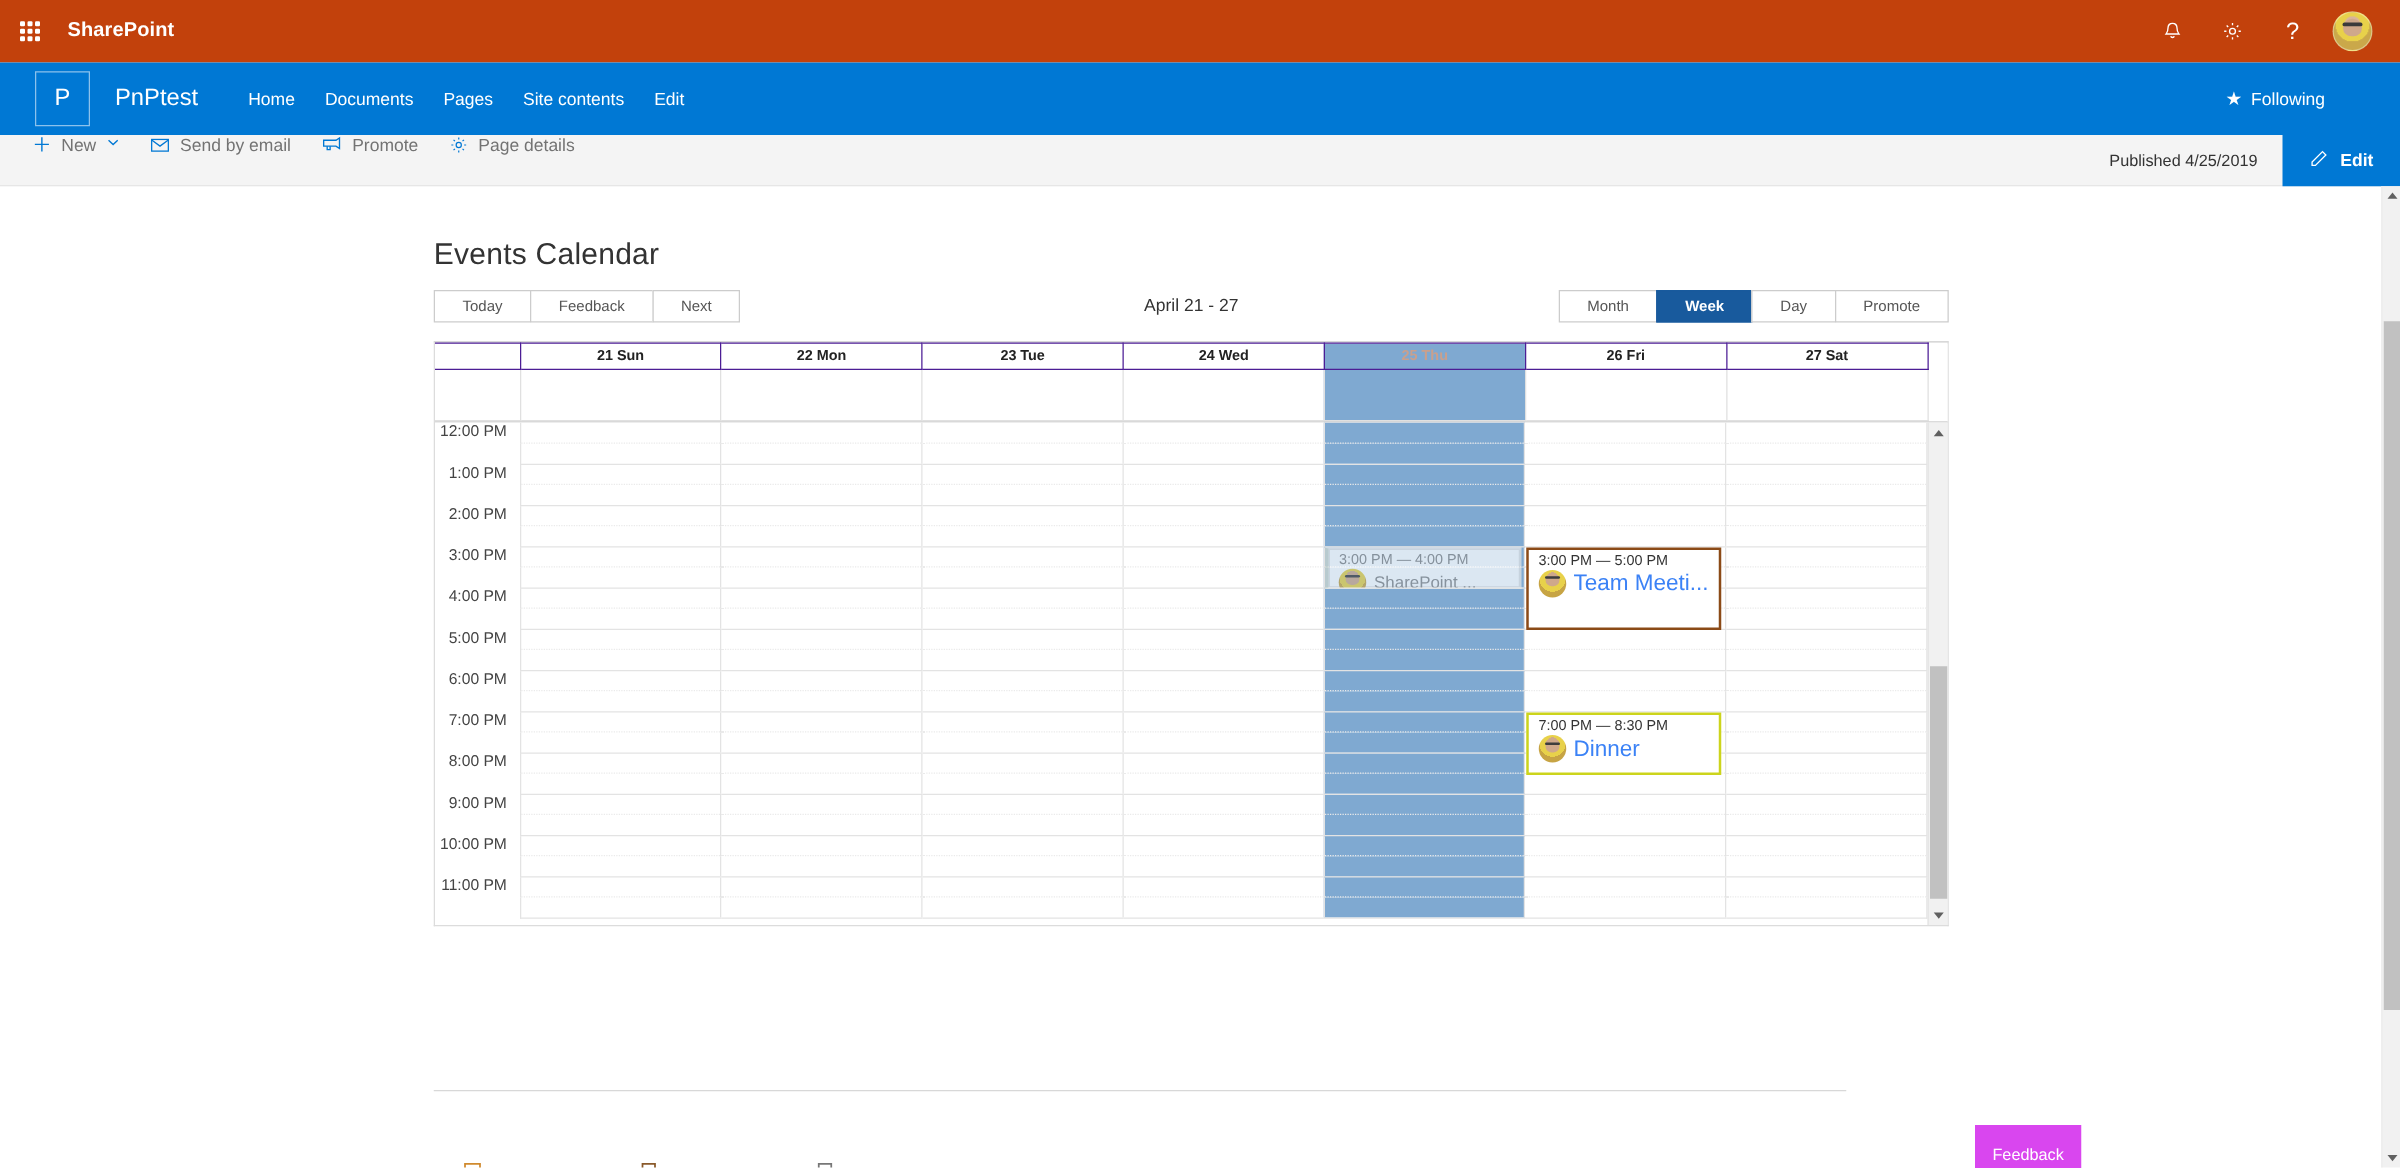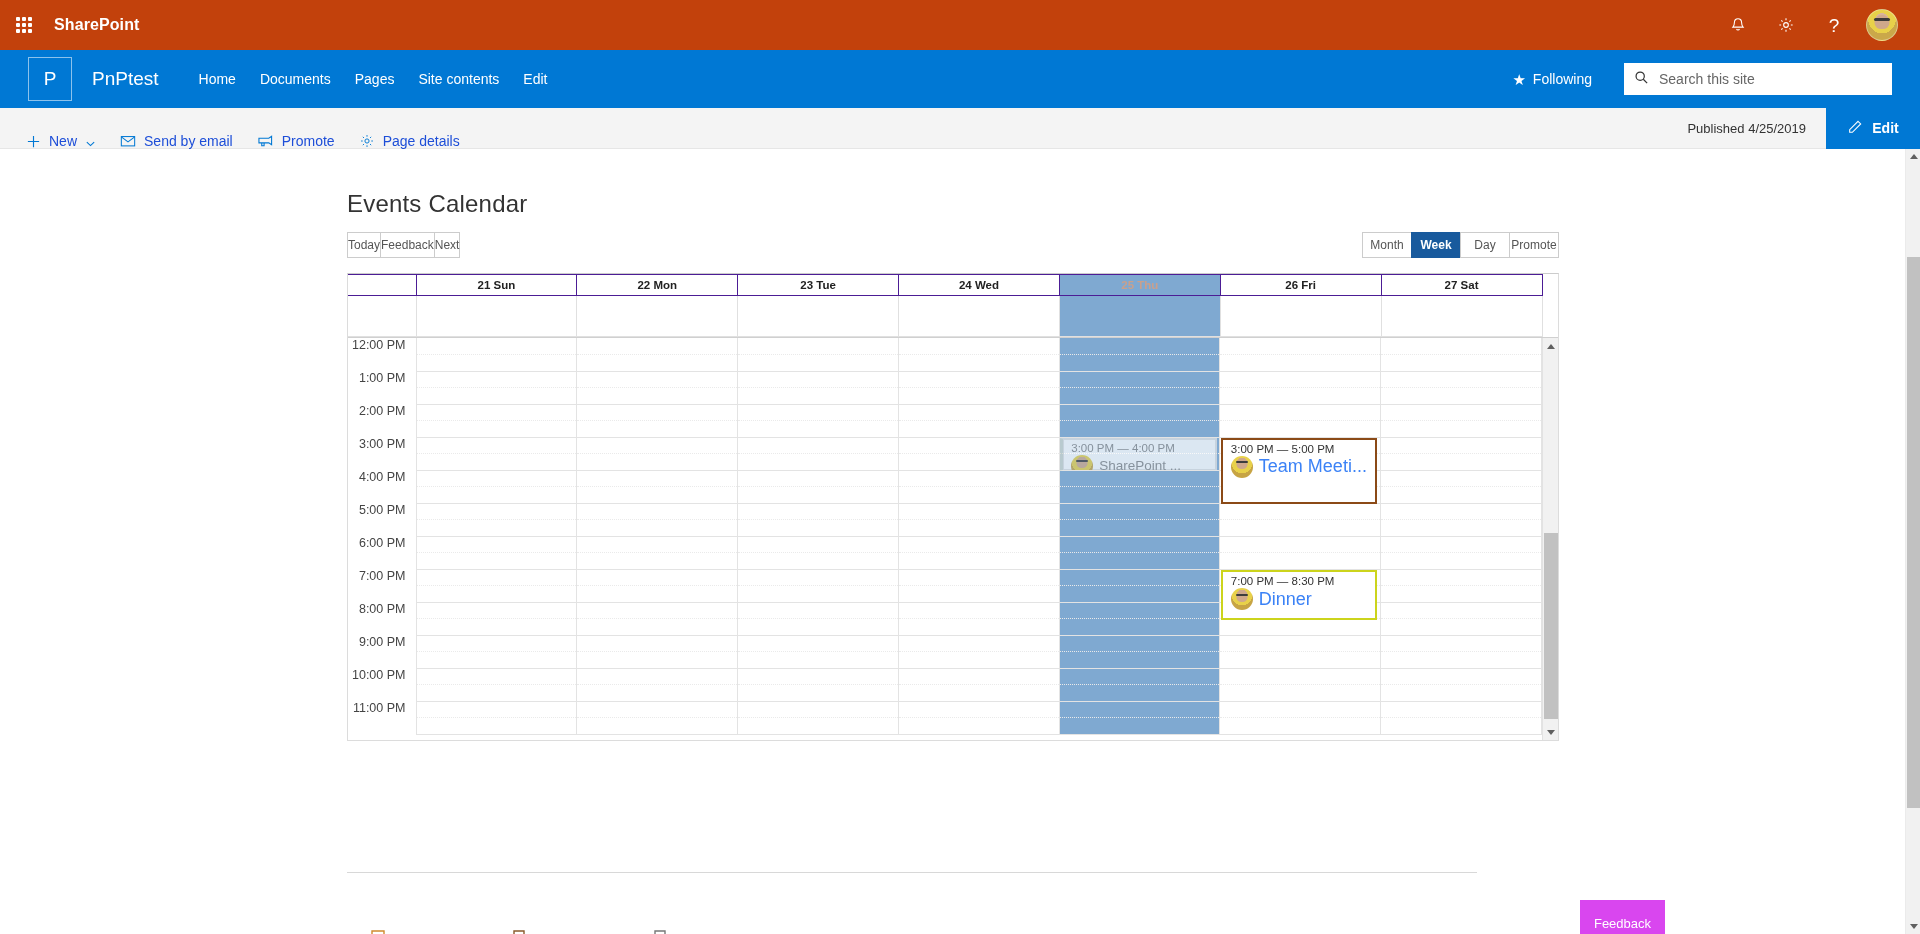--- a/index.html
+++ b/index.html
@@ -106,23 +106,23 @@
 
   
   .cmdbar {
     position: absolute; top: 108px; left: 0;
     width: 1920px; height: 41px;
     background: #f4f4f4;
     border-bottom: 1px solid #e6e6e6;
     display: flex; align-items: center;
   }
   .cmd-item {
-    display: flex; align-items: flex-end; gap: 8px;
+    display: flex; align-items: flex-start; gap: 8px;
     height: 41px; padding: 0 12px;
-    color: #1d4ed8; font-size: 14px; cursor: pointer;
+    color: #737373; font-size: 14px; cursor: pointer;
     white-space: nowrap;
   }
   .cmd-item:first-child { margin-left: 14px; }
   .cmd-item .gl { color: #0078d4; display: flex; align-items: center; }
   .cmdbar-right { margin-left: auto; display: flex; align-items: center; height: 41px; }
   .published {
     color: #333; font-size: 13px; padding-right: 20px; white-space: nowrap;
   }
   .edit-btn {
     background: #0078d4; color: #fff;
@@ -147,21 +147,21 @@
   
   .calendar-wp {
     position: absolute; left: 347px; top: 70px;
     width: 1212px;
   }
   .cal-toolbar {
     position: relative; height: 36px; margin-bottom: 5px;
   }
   .btn-group { display: flex; position: absolute; left: 0; top: 0; }
   .cal-btn {
-    height: 26px; padding: 0 0;
+    height: 26px; padding: 0 22px;
     border: 1px solid #ccc; background: #fff;
     font-family: "Liberation Sans", sans-serif;
     font-size: 12px; color: #555;
     display: flex; align-items: center; justify-content: center;
     cursor: pointer; margin-left: -1px;
     white-space: nowrap;
   }
   .cal-btn:first-child { margin-left: 0; }
   .cal-btn.active {
     background: #185a9d; border-color: #185a9d; color: #fff; font-weight: bold;
@@ -371,29 +371,20 @@
     <a href="#">Home</a>
     <a href="#">Documents</a>
     <a href="#">Pages</a>
     <a href="#">Site contents</a>
     <a href="#">Edit</a>
   </div>
   <div class="sitebar-right">
     <div class="following">
       <span style="font-size:15px;line-height:1;">★</span>
       <span>Following</span>
-    </div>
-    <div class="searchbox">
-      <span>
-        <svg width="15" height="15" viewBox="0 0 16 16" fill="none" stroke="#333" stroke-width="1.3">
-          <circle cx="6.6" cy="6.6" r="4.4"></circle>
-            <path d="M9.9 9.9 14 14"></path>
-        </svg>
-      </span>
-      <input type="text" placeholder="Search this site" style="">
     </div>
   </div>
 </div>
 
 <div class="cmdbar">
   <div class="cmd-item">
     <span class="gl">
       <svg width="15" height="15" viewBox="0 0 16 16" stroke="#0078d4" stroke-width="1.2">
           <path d="M8 2v12M2 8h12"></path>
         </svg>
@@ -450,20 +441,21 @@
   <div class="page-title">Events Calendar</div>
 
   <div class="calendar-wp">
 
     <div class="cal-toolbar">
       <div class="btn-group">
         <div class="cal-btn">Today</div>
         <div class="cal-btn">Feedback</div>
         <div class="cal-btn">Next</div>
       </div>
+      <div class="cal-range">April 21 - 27</div>
       <div class="view-group">
         <div class="cal-btn">Month</div>
         <div class="cal-btn active">Week</div>
         <div class="cal-btn">Day</div>
         <div class="cal-btn">Promote</div>
       </div>
     </div>
 
     <div class="cal-frame">
 

